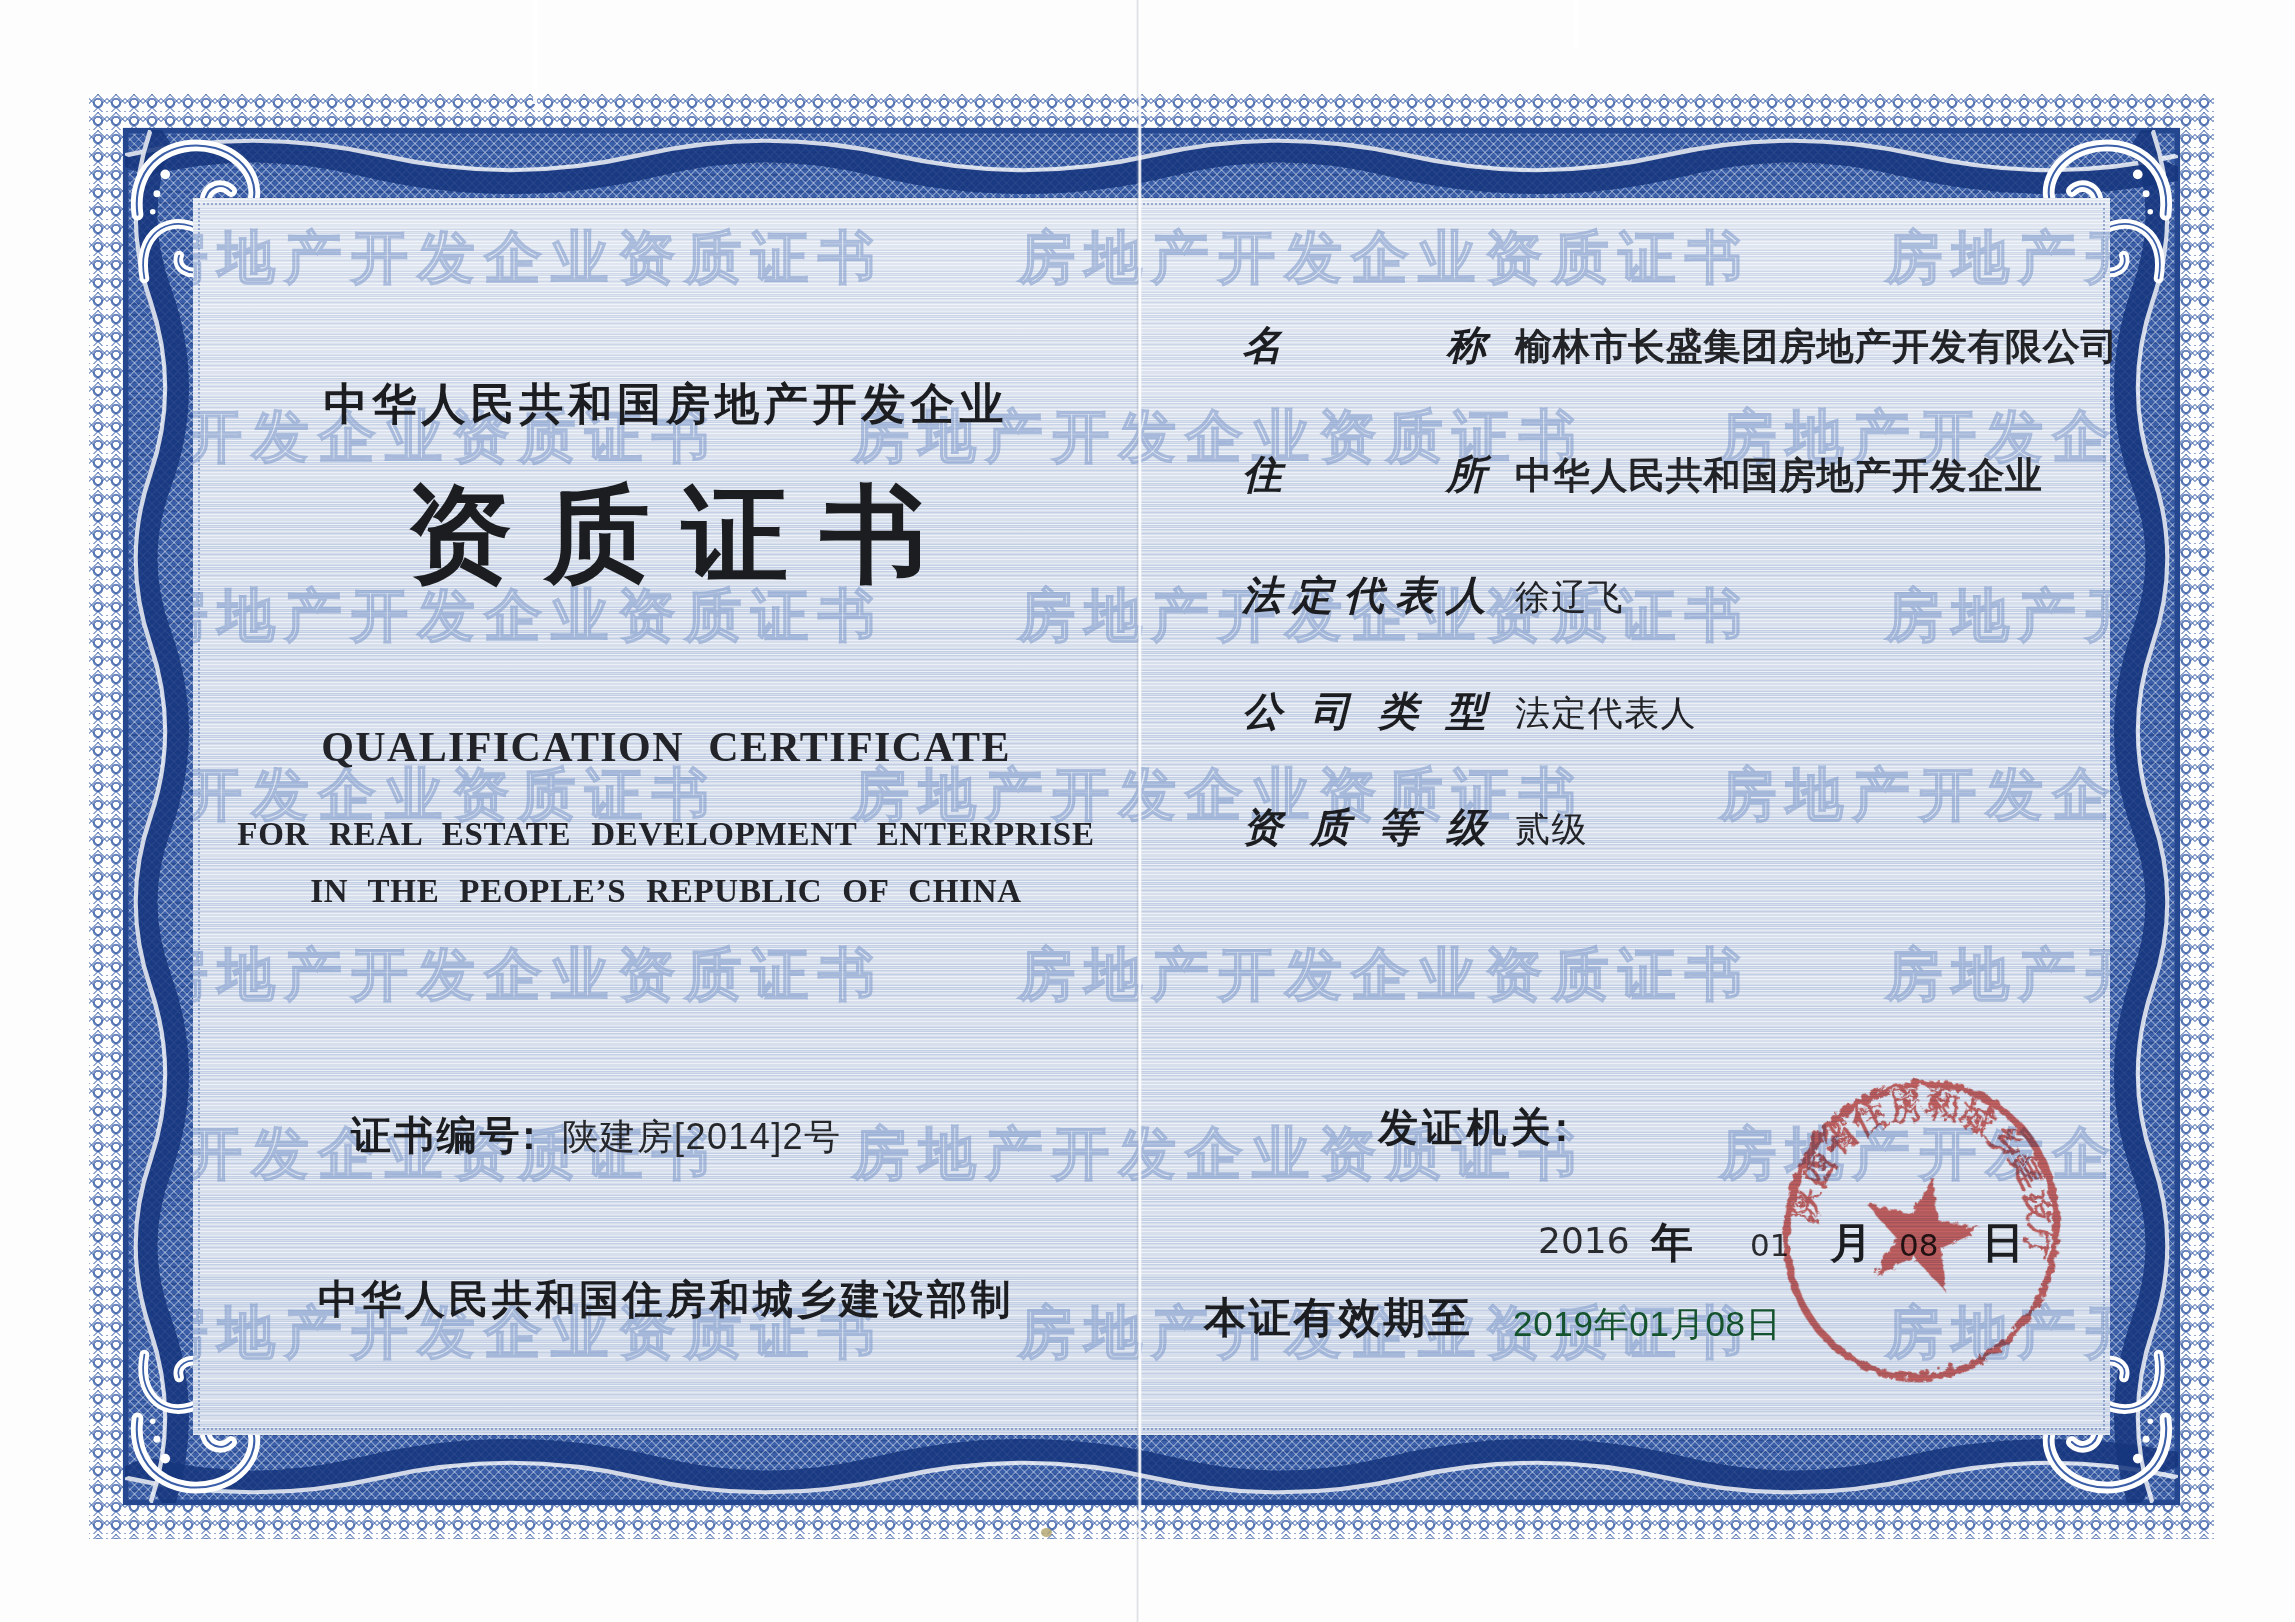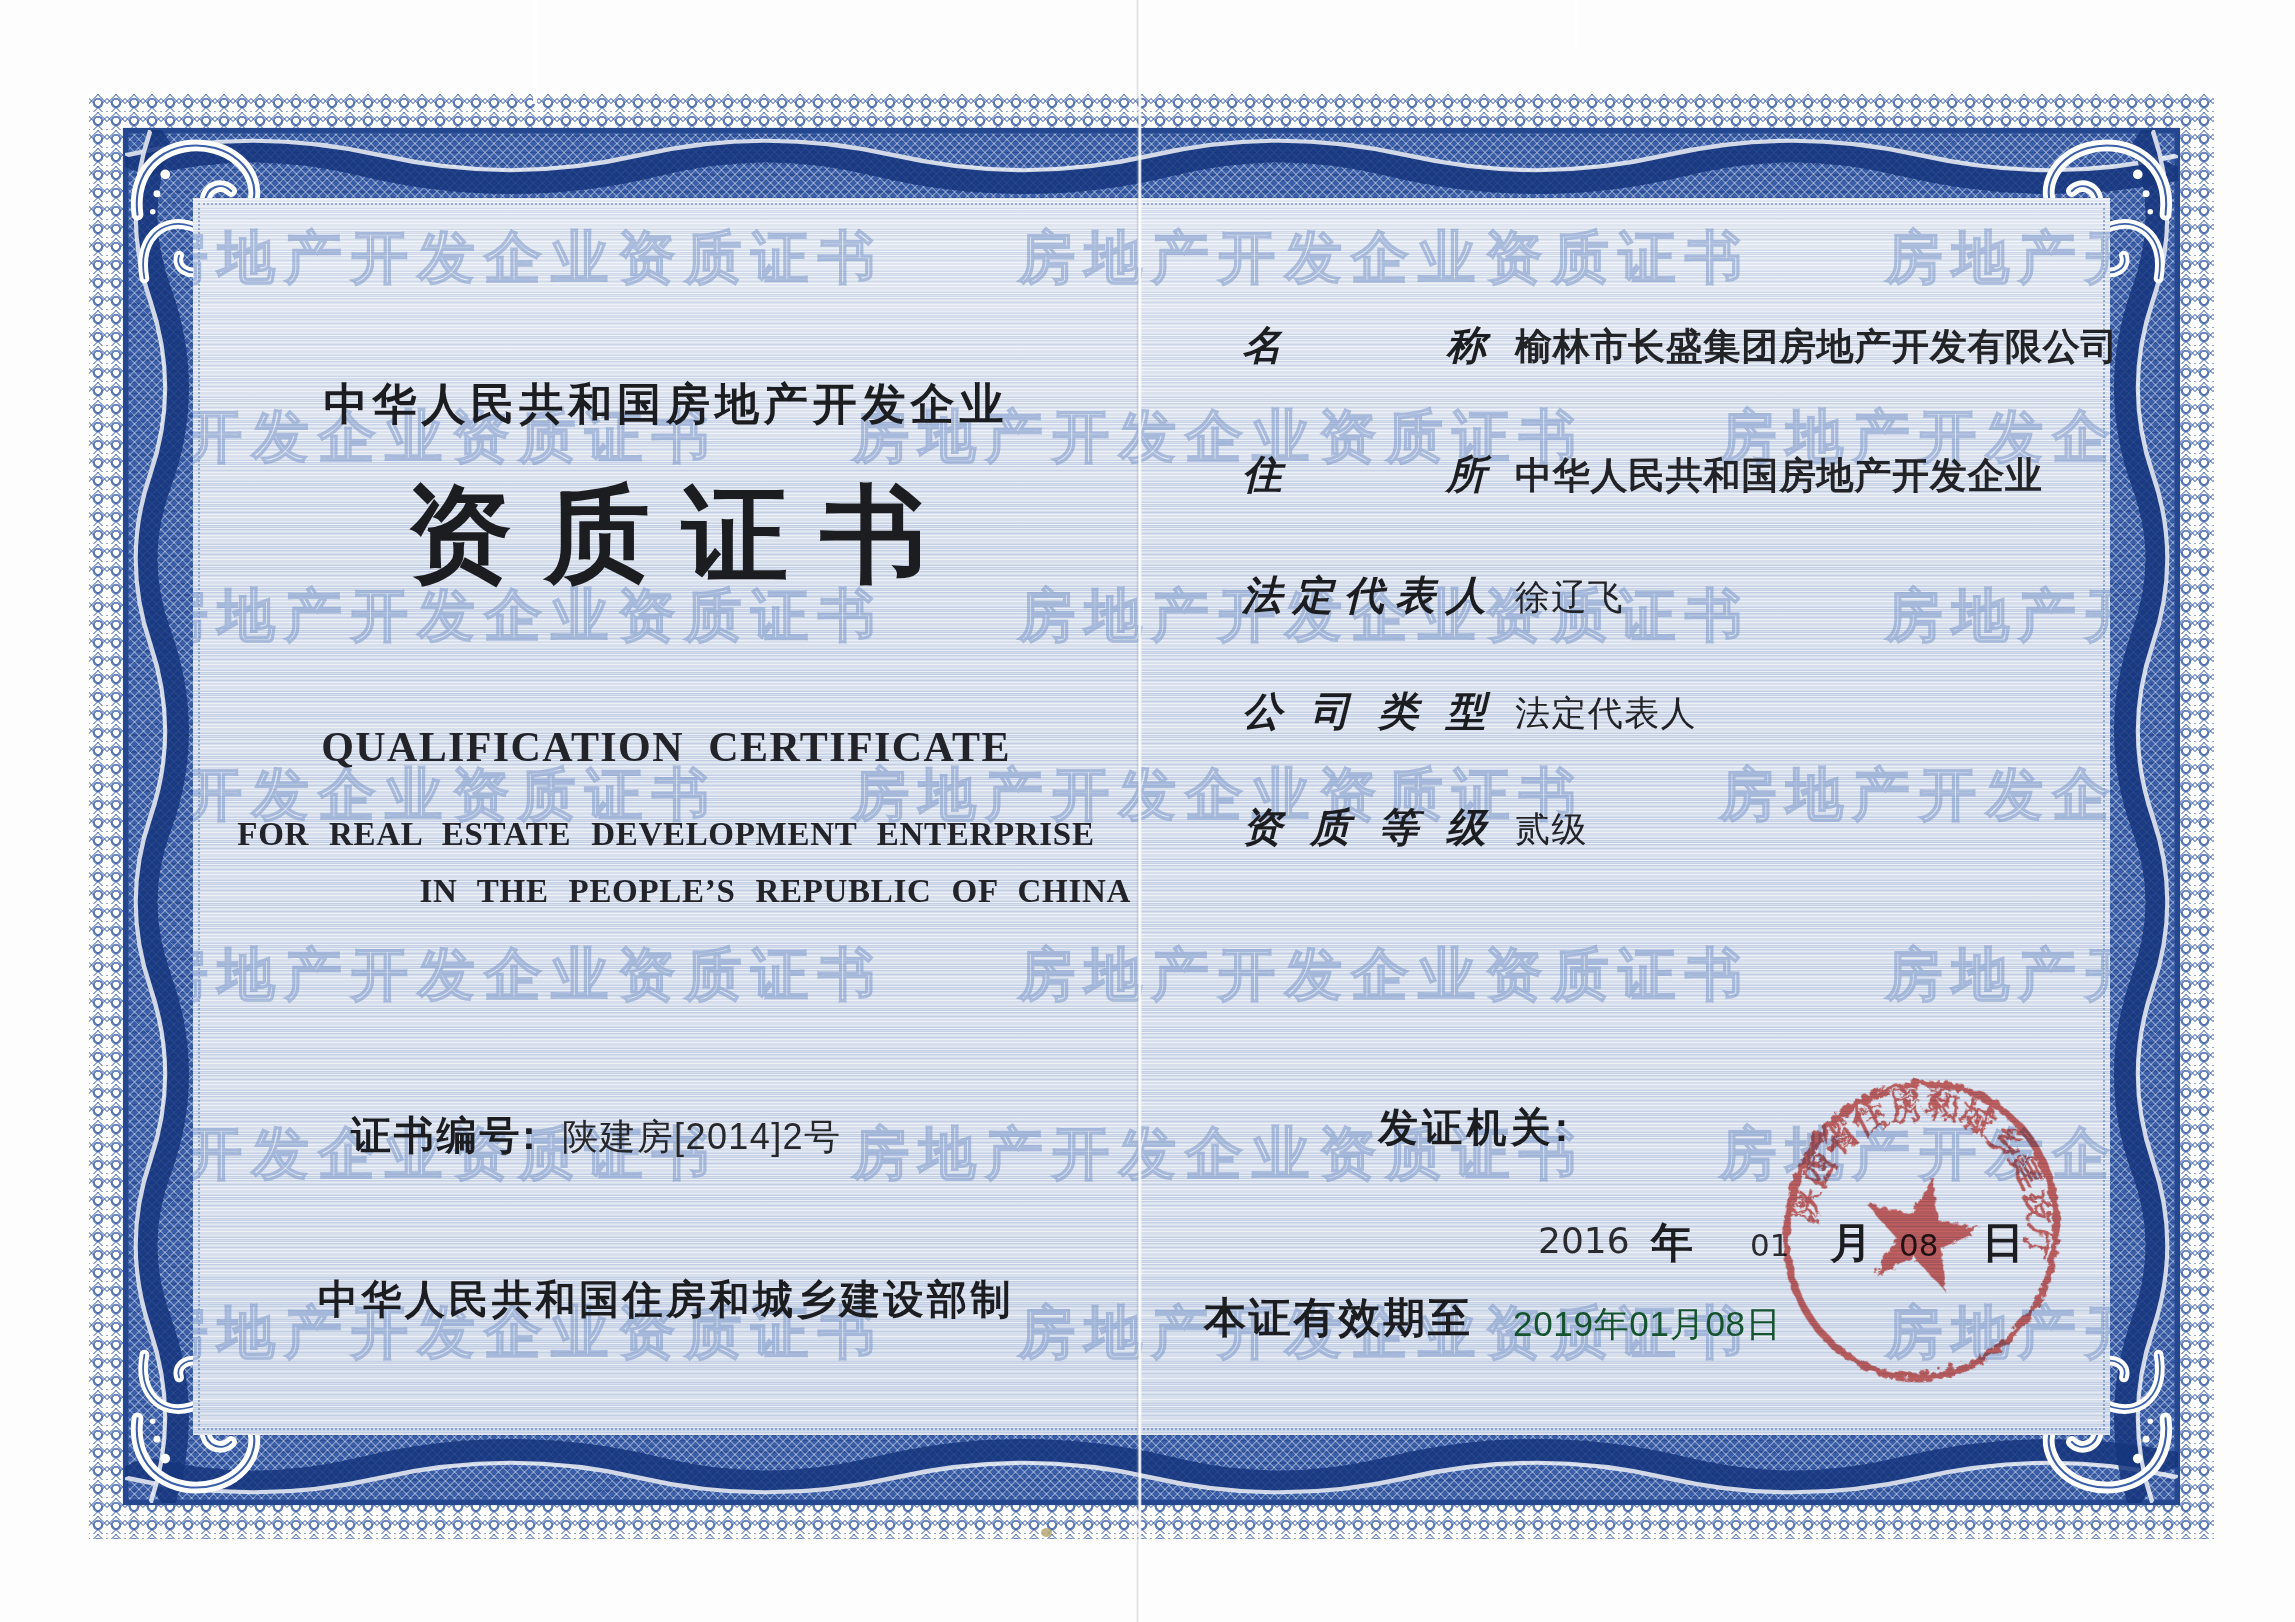--- a/index.html
+++ b/index.html
@@ -48,21 +48,21 @@
   .content{position:absolute;inset:0;color:#1c1d20;}
   .abs{position:absolute;}
   .center-left{left:201px;width:930px;text-align:center;}
   .cjk-black{font-weight:900;}
   .serif{font-family:"Liberation Serif","DejaVu Serif",serif;font-weight:700;color:#22242a;}
 
   .t-cn{top:375px;font-size:44px;letter-spacing:4.9px;}
   .t-main{top:464px;font-size:106px;letter-spacing:32px;text-indent:32px;}
   .t-en1{top:723px;font-size:42px;letter-spacing:1.4px;word-spacing:12.5px;}
   .t-en2{top:816px;font-size:33px;letter-spacing:0.7px;word-spacing:11px;}
-  .t-en3{top:873px;font-size:33px;letter-spacing:0.7px;word-spacing:11px;text-align:right;}
+  .t-en3{top:873px;font-size:33px;letter-spacing:0.7px;word-spacing:11px;}
 
   .certno{left:351px;top:1108px;display:flex;align-items:baseline;}
   .certno .lbl{font-size:40px;font-weight:900;letter-spacing:2.8px;}
   .certno .val{font-size:36px;font-weight:500;margin-left:23.6px;letter-spacing:1.4px;color:#26272b;}
   .imprint{top:1272px;font-size:40px;letter-spacing:3.5px;}
 
   .rp-row{position:absolute;left:1242px;display:flex;align-items:baseline;}
   .flabel{display:inline-block;width:244px;font-size:40px;font-weight:900;
           text-align:justify;text-align-last:justify;text-justify:inter-character;font-style:italic;}
   .fval{margin-left:29px;white-space:nowrap;color:#222327;}

